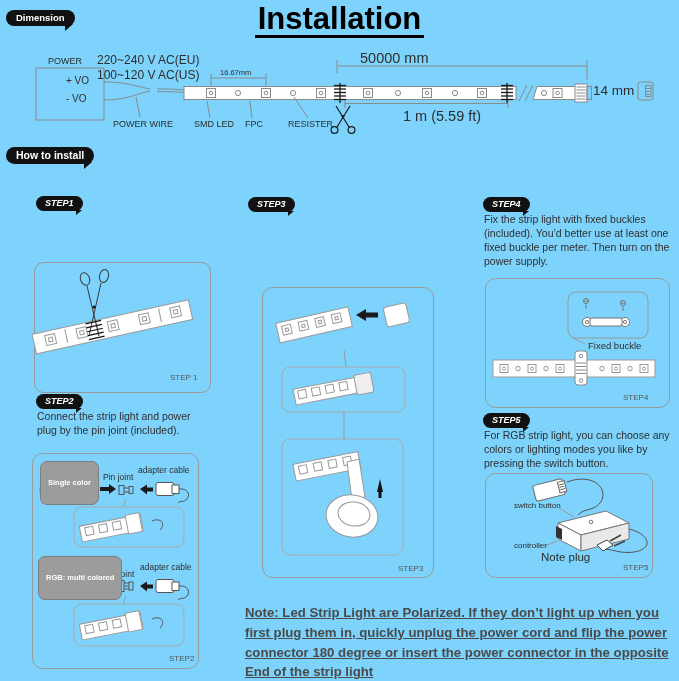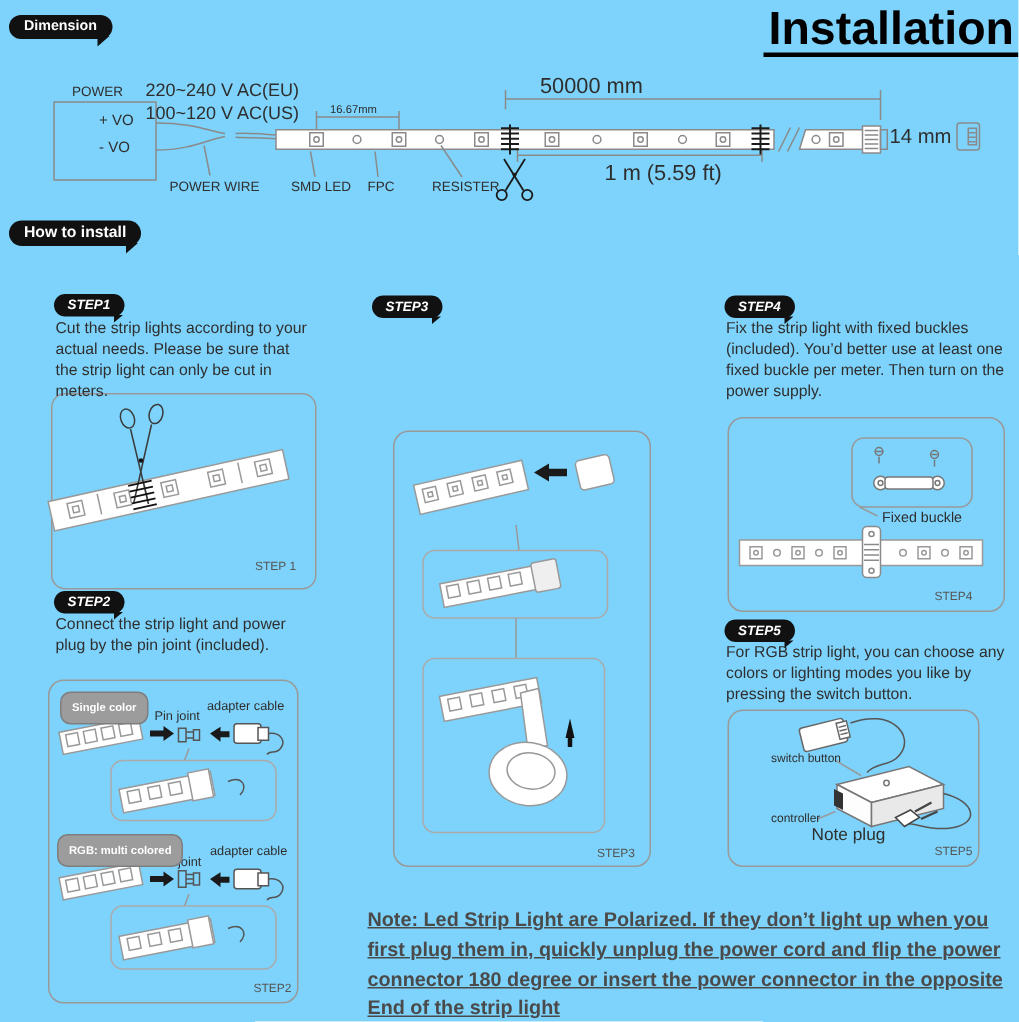--- a/index.html
+++ b/index.html
@@ -1,26 +1,26 @@
 <!DOCTYPE html>
 <html><head>
 <meta charset="utf-8">
 <style>
   *{margin:0;padding:0;box-sizing:border-box}
   html,body{background:#fff}
   .page{position:relative;width:679px;height:681px;background:#7dd3fc;font-family:"Liberation Sans",sans-serif;overflow:hidden}
   .art{position:absolute;left:0;top:0;width:679px;height:681px;z-index:1}
   .lbl{position:absolute;white-space:nowrap;color:#2e2e2e;z-index:2}
-  .title{position:absolute;top:2px;left:0;width:100%;text-align:right;z-index:2}
+  .title{position:absolute;top:2px;left:0;width:100%;text-align:center;z-index:2}
   .title span{display:inline-block;font-size:31px;font-weight:bold;color:#000;border-bottom:3.5px solid #000;line-height:1.08;padding:0 3px}
   .bubble{position:absolute;background:#111;color:#fff;border-radius:10px;font-weight:bold;z-index:3;padding:2px 10px 3px}
   .bubble::after{content:"";position:absolute;right:2px;bottom:-5px;width:0;height:0;border-top:7px solid #111;border-right:8px solid transparent}
   .stepbadge{position:absolute;background:#111;color:#fff;border-radius:8px;font-weight:bold;font-style:italic;font-size:9px;line-height:1;padding:2.5px 9px 3px;z-index:3}
   .stepbadge::after{content:"";position:absolute;right:1px;bottom:-4px;width:0;height:0;border-top:5px solid #111;border-right:6px solid transparent}
-  .graybadge{position:absolute;background:#9c9c9c;border:1px solid #7e7e7e;color:#fff;border-radius:7px;font-weight:bold;font-size:7.5px;line-height:1;padding:6px 7px;z-index:3}
+  .graybadge{position:absolute;background:#9c9c9c;border:1px solid #7e7e7e;color:#fff;border-radius:7px;font-weight:bold;font-size:7.5px;line-height:1;padding:17px 7px;z-index:3}
   .steptext{position:absolute;font-size:10.5px;line-height:1.33;color:#2f2f2f;z-index:2}
   .figlabel{position:absolute;font-size:8px;color:#555;z-index:2}
   .note{position:absolute;left:245px;top:603px;width:436px;font-size:13.2px;line-height:1.5;font-weight:bold;color:#4a4a4a;text-decoration:underline;z-index:2}
 </style>
 </head>
 <body>
 
 <div class="page">
 
   <svg class="art" viewBox="0 0 679 681" aria-hidden="true">
@@ -342,21 +342,20 @@
   <span class="lbl" style="left:113px;top:119px;font-size:9px">POWER WIRE</span>
   <span class="lbl" style="left:220px;top:68px;font-size:7.5px">16.67mm</span>
   <span class="lbl" style="left:194px;top:119px;font-size:9px">SMD LED</span>
   <span class="lbl" style="left:245px;top:119px;font-size:9px">FPC</span>
   <span class="lbl" style="left:288px;top:119px;font-size:9px">RESISTER</span>
   <span class="lbl" style="left:360px;top:50px;font-size:14.5px">50000 mm</span>
   <span class="lbl" style="left:403px;top:108px;font-size:14.5px">1 m (5.59 ft)</span>
   <span class="lbl" style="left:593px;top:83px;font-size:13.5px">14 mm</span>
 
   <div class="stepbadge" style="left:36px;top:196px">STEP1</div>
-  <div class="steptext" style="left:37px;top:213px;width:172px">Cut the strip lights according to your actual needs. Please be sure that the strip light can only be cut in meters.</div>
   <span class="figlabel" style="left:170px;top:373px">STEP 1</span>
 
   <div class="stepbadge" style="left:36px;top:394px">STEP2</div>
   <div class="steptext" style="left:37px;top:410px;width:155px">Connect the strip light and power plug by the pin joint (included).</div>
   <div class="graybadge" style="left:40px;top:461px">Single color</div>
   <span class="lbl" style="left:103px;top:472px;font-size:8.5px">Pin joint</span>
   <span class="lbl" style="left:138px;top:465px;font-size:8.5px">adapter cable</span>
   <div class="graybadge" style="left:38px;top:556px">RGB: multi colored</div>
   <span class="lbl" style="left:104px;top:569px;font-size:8.5px">Pin joint</span>
   <span class="lbl" style="left:140px;top:562px;font-size:8.5px">adapter cable</span>

